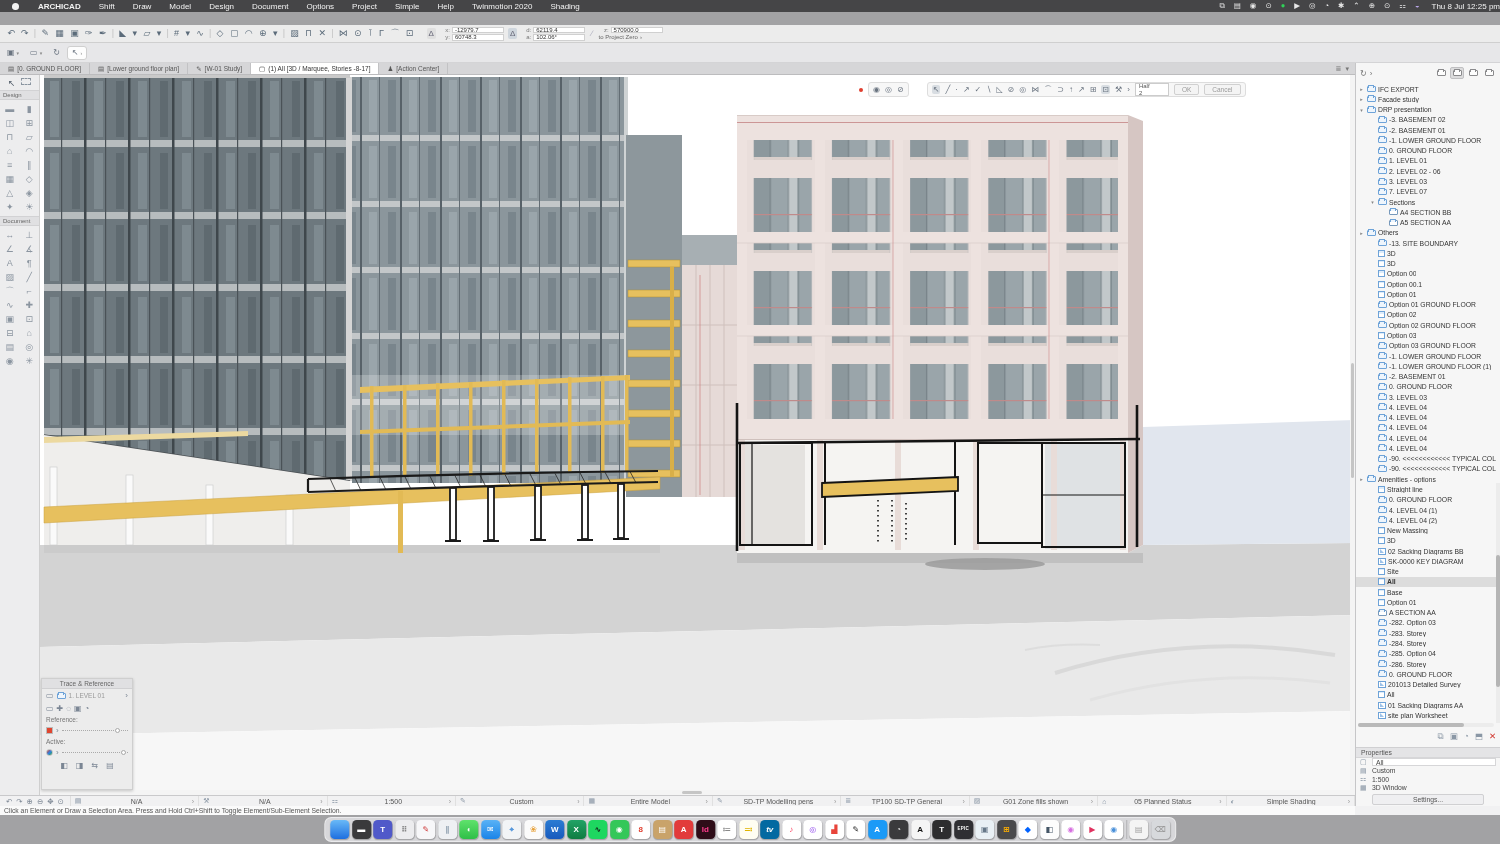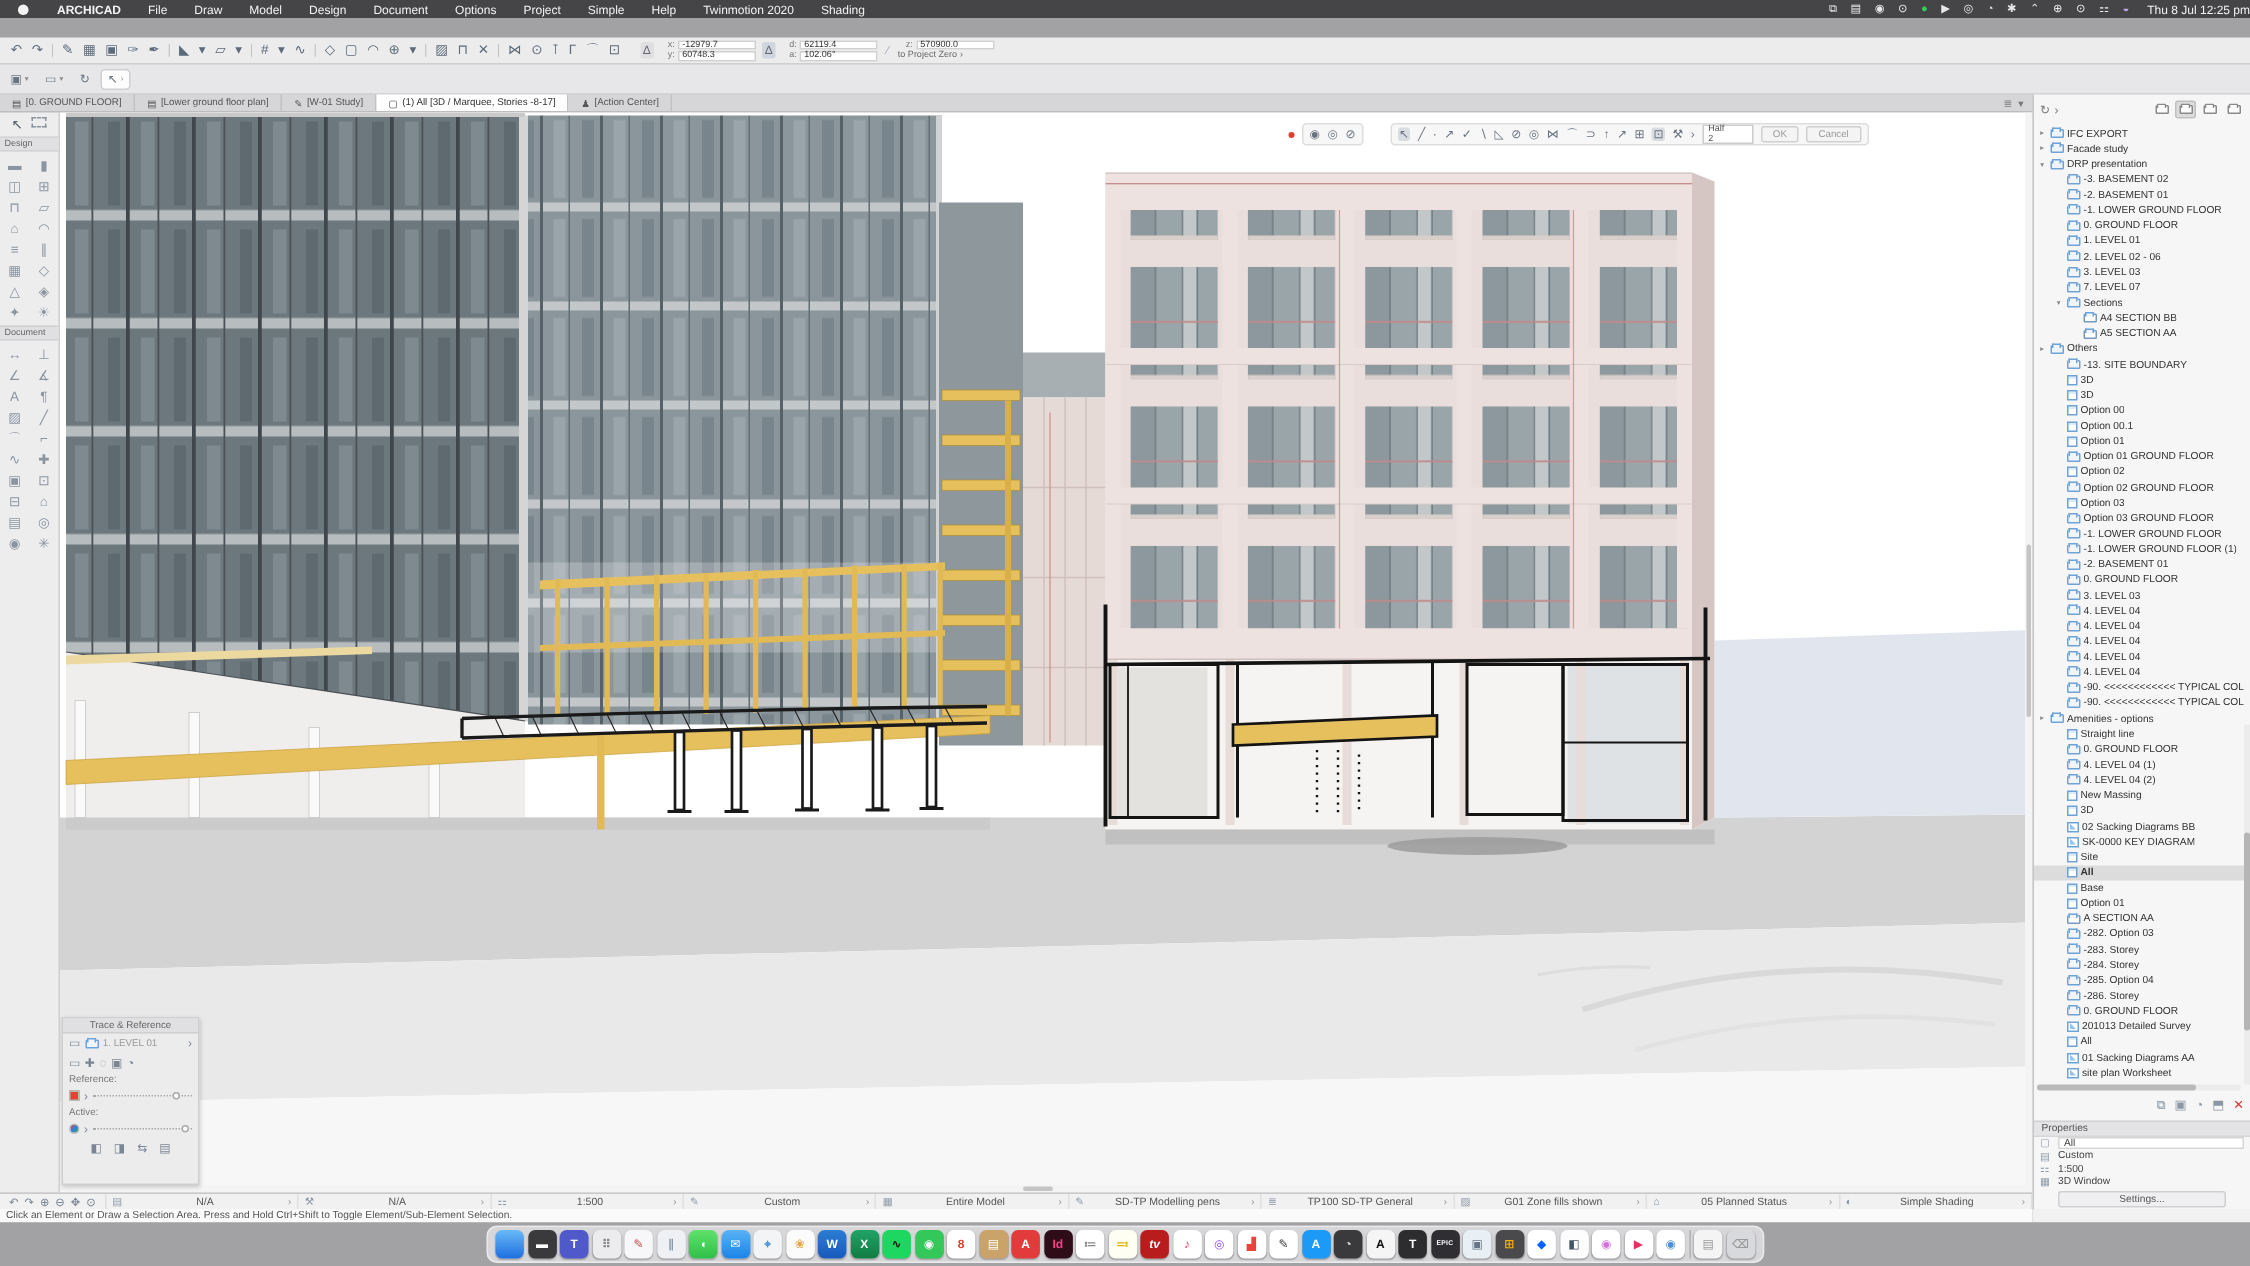--- a/index.html
+++ b/index.html
@@ -165,21 +165,21 @@
 </head>
 <body>
 
 <div class="screen">
 
   <div class="menubar">
     <span class="apple"></span>
     <span style="display:flex;">
 
     <span class="mitem">ARCHICAD</span>
-        <span class="mitem">File</span>
+        <span class="mitem">Shift</span>
         <span class="mitem">Draw</span>
         <span class="mitem">Model</span>
         <span class="mitem">Design</span>
         <span class="mitem">Document</span>
         <span class="mitem">Options</span>
         <span class="mitem">Project</span>
         <span class="mitem">Simple</span>
         <span class="mitem">Help</span>
         <span class="mitem">Twinmotion 2020</span>
         <span class="mitem">Shading</span>
@@ -1246,21 +1246,21 @@
         </span>
 
         <span class="dicon" style="background: rgb(255, 255, 255);">
           <span class="dg" style="color: rgb(136, 136, 136);">≔</span>
         </span>
 
         <span class="dicon" style="background: rgb(255, 254, 242);">
           <span class="dg" style="color: rgb(224, 180, 0);">≕</span>
         </span>
 
-        <span class="dicon" style="background: #b91c1c; font-style: italic;">
+        <span class="dicon" style="background: #0369a1; font-style: italic;">
           <span class="dg" style="color: rgb(255, 255, 255);">tv</span>
         </span>
 
         <span class="dicon" style="background: rgb(255, 255, 255);">
           <span class="dg" style="color: rgb(250, 59, 92);">♪</span>
         </span>
 
         <span class="dicon" style="background: rgb(255, 255, 255);">
           <span class="dg" style="color: rgb(142, 68, 236);">◎</span>
         </span>

